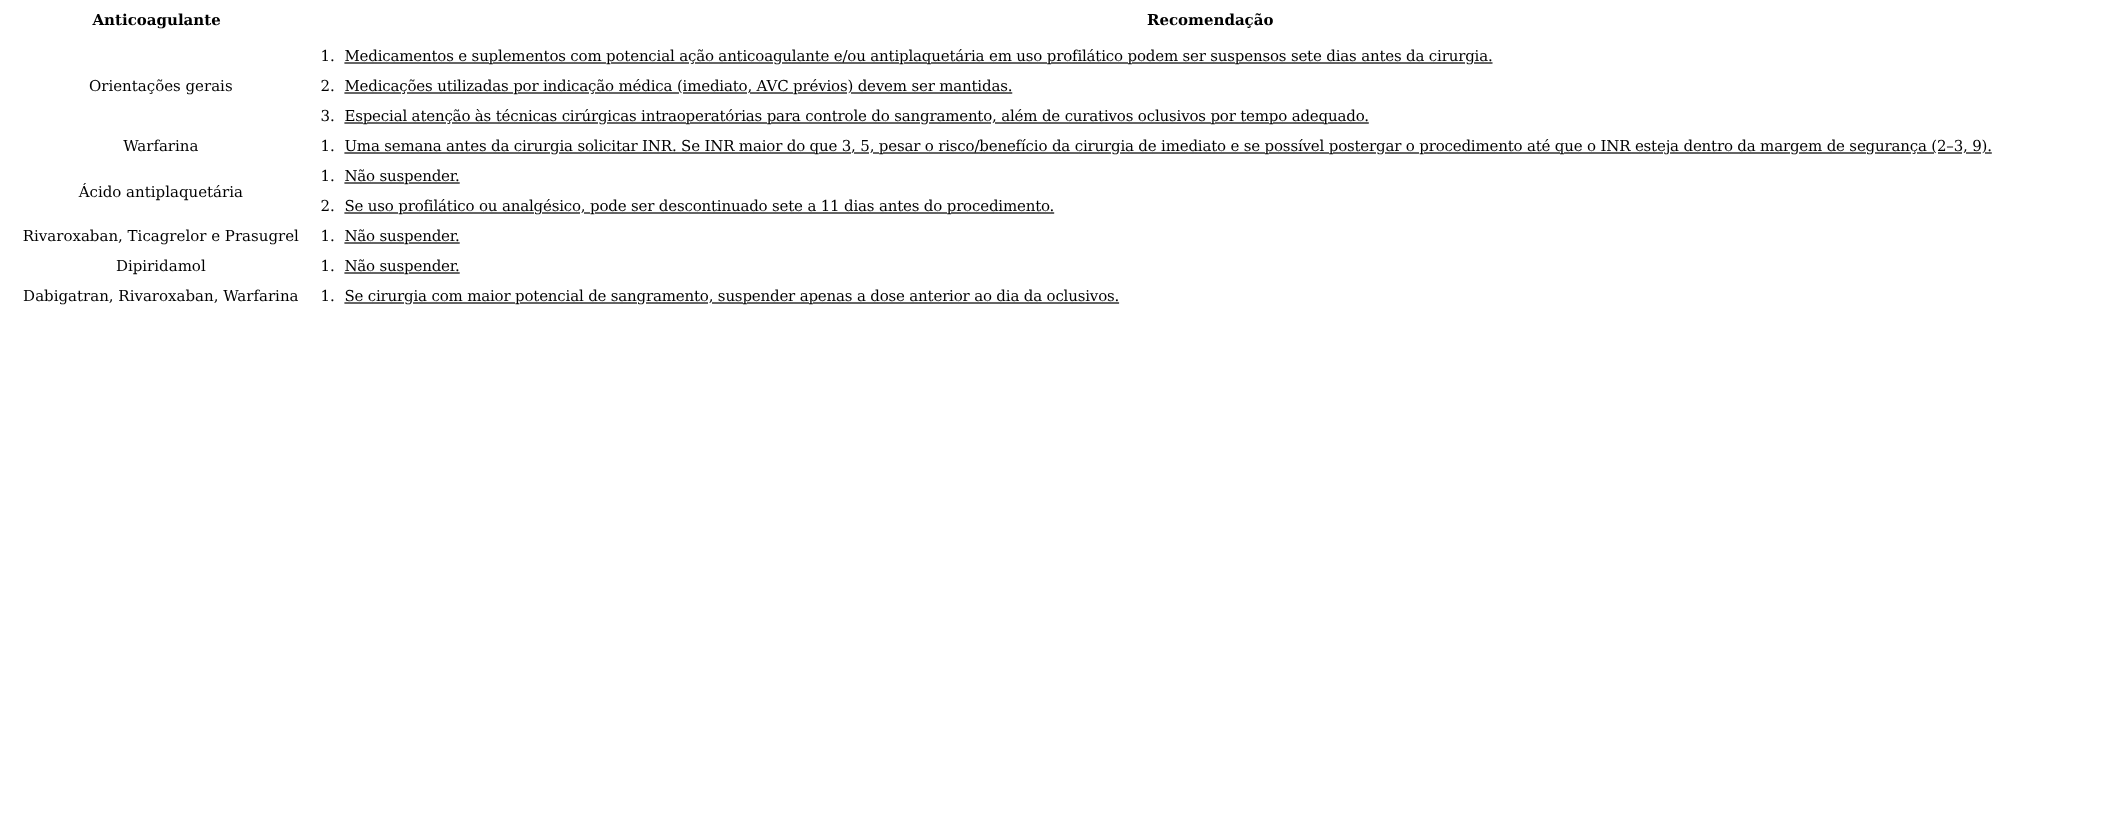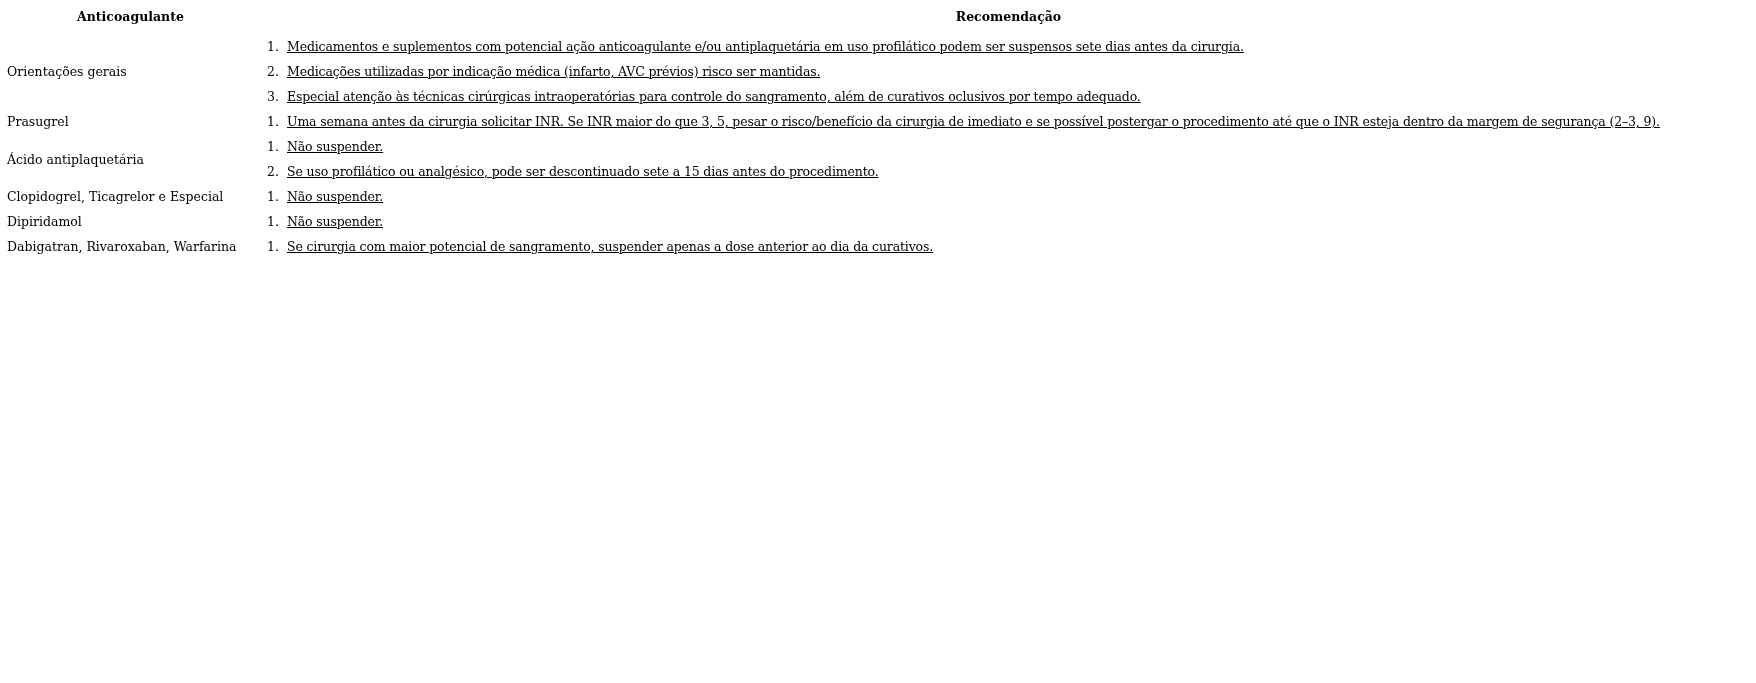--- a/index.html
+++ b/index.html
@@ -32,21 +32,21 @@
     .table th {
       font-weight: bold;
       text-align: center;
       height: 30px;
       line-height: 34px;
       vertical-align: top;
     }
     .col-anti {
       width: 254px;
       padding-left: 7px !important;
-      text-align: left;
+      text-align: center;
     }
     th.col-anti {
       padding-left: 0 !important;
       text-align: center;
     }
     .col-rec {
       text-align: left;
     }
     .rec-line {
       display: flex;
@@ -82,35 +82,35 @@
         <div class="rec-line">
           <span class="num">1.</span>
           <span class="rec-text">Medicamentos e suplementos com potencial ação anticoagulante e/ou antiplaquetária em uso profilático podem ser suspensos sete dias antes da cirurgia.</span>
         </div>
       </td>
     </tr>
     <tr>
       <td class="col-rec">
         <div class="rec-line">
           <span class="num">2.</span>
-          <span class="rec-text">Medicações utilizadas por indicação médica (infarto, AVC prévios) risco ser mantidas.</span>
+          <span class="rec-text">Medicações utilizadas por indicação médica (imediato, AVC prévios) devem ser mantidas.</span>
         </div>
       </td>
     </tr>
     <tr>
       <td class="col-rec">
         <div class="rec-line">
           <span class="num">3.</span>
           <span class="rec-text">Especial atenção às técnicas cirúrgicas intraoperatórias para controle do sangramento, além de curativos oclusivos por tempo adequado.</span>
         </div>
       </td>
     </tr>
 
     <tr>
-      <td class="col-anti">Prasugrel</td>
+      <td class="col-anti">Warfarina</td>
       <td class="col-rec">
         <div class="rec-line">
           <span class="num">1.</span>
           <span class="rec-text">Uma semana antes da cirurgia solicitar INR. Se INR maior do que 3, 5, pesar o risco/benefício da cirurgia de imediato e se possível postergar o procedimento até que o INR esteja dentro da margem de segurança (2–3, 9).</span>
         </div>
       </td>
     </tr>
 
     <tr>
       <td class="col-anti" rowspan="2">Ácido antiplaquetária</td>
@@ -118,27 +118,27 @@
         <div class="rec-line">
           <span class="num">1.</span>
           <span class="rec-text">Não suspender.</span>
         </div>
       </td>
     </tr>
     <tr>
       <td class="col-rec">
         <div class="rec-line">
           <span class="num">2.</span>
-          <span class="rec-text">Se uso profilático ou analgésico, pode ser descontinuado sete a 15 dias antes do procedimento.</span>
+          <span class="rec-text">Se uso profilático ou analgésico, pode ser descontinuado sete a 11 dias antes do procedimento.</span>
         </div>
       </td>
     </tr>
 
     <tr>
-      <td class="col-anti">Clopidogrel, Ticagrelor e Especial</td>
+      <td class="col-anti">Rivaroxaban, Ticagrelor e Prasugrel</td>
       <td class="col-rec">
         <div class="rec-line">
           <span class="num">1.</span>
           <span class="rec-text">Não suspender.</span>
         </div>
       </td>
     </tr>
 
     <tr>
       <td class="col-anti">Dipiridamol</td>
@@ -148,18 +148,18 @@
           <span class="rec-text">Não suspender.</span>
         </div>
       </td>
     </tr>
 
     <tr>
       <td class="col-anti">Dabigatran, Rivaroxaban, Warfarina</td>
       <td class="col-rec">
         <div class="rec-line">
           <span class="num">1.</span>
-          <span class="rec-text">Se cirurgia com maior potencial de sangramento, suspender apenas a dose anterior ao dia da curativos.</span>
+          <span class="rec-text">Se cirurgia com maior potencial de sangramento, suspender apenas a dose anterior ao dia da oclusivos.</span>
         </div>
       </td>
     </tr>
   </tbody>
 </table>
 
 </body></html>

